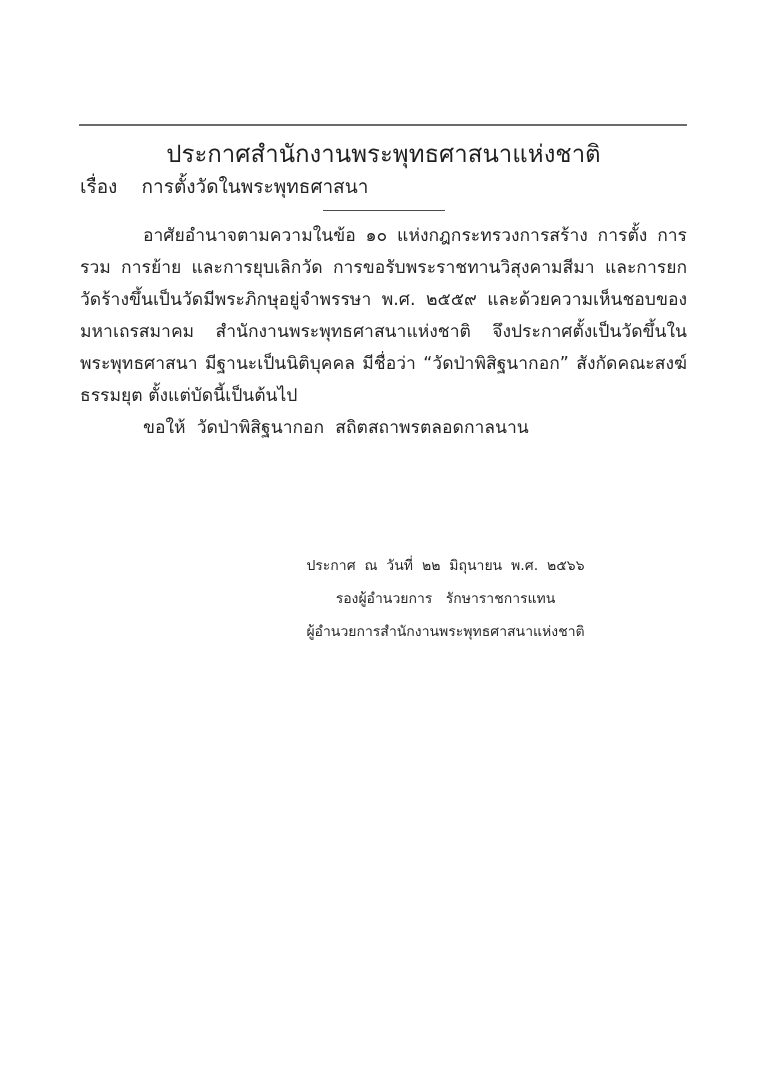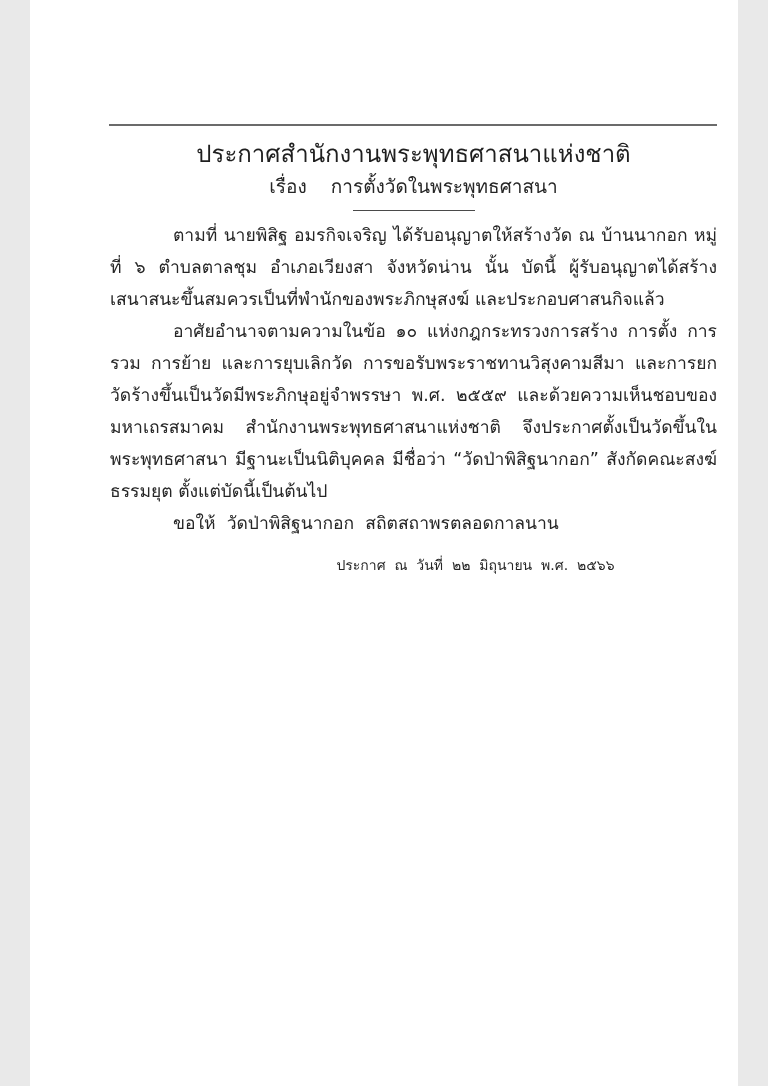--- a/index.html
+++ b/index.html
@@ -2,28 +2,27 @@
 <html lang="th"><head>
 <meta charset="utf-8">
 <style>
   html, body {
     margin: 0;
     padding: 0;
     background: #e9e9e9;
   }
   .page {
     position: relative;
-    width: 676px;
+    width: 768px;
     height: 1086px;
     margin: 0 auto;
     background: #ffffff;
     overflow: hidden;
     font-family: "DejaVu Sans", "Liberation Sans", sans-serif;
     color: #262626;
-    padding-left: 32px;
   }
   .content {
     position: absolute;
     left: 80px;
     top: 0;
     width: 607px;
     height: 100%;
   }
   .top-rule {
     position: absolute;
@@ -42,21 +41,21 @@
     font-size: 24px;
     line-height: 32px;
     color: #1f1f1f;
     white-space: pre-wrap;
   }
   .doc-subject {
     position: absolute;
     top: 174px;
     left: 0;
     width: 100%;
-    text-align: center;
+    text-align: left;
     font-size: 19px;
     line-height: 24px;
     color: #262626;
     white-space: pre-wrap;
   }
   .subject-divider {
     position: absolute;
     top: 210px;
     left: 50%;
     transform: translateX(-50%);
@@ -103,23 +102,24 @@
 
     <div class="top-rule"></div>
 
     <div class="doc-title">ประกาศสำนักงานพระพุทธศาสนาแห่งชาติ</div>
 
     <div class="doc-subject">เรื่อง    การตั้งวัดในพระพุทธศาสนา</div>
 
     <div class="subject-divider"></div>
 
     <div class="doc-body">
-      <p>ตามที่ นายพิสิฐ อมรกิจเจริญ ได้รับอนุญาตให้สร้างวัด ณ บ้านนากอก หมู่ที่ ๖ ตำบลตาลชุม อำเภอเวียงสา จังหวัดน่าน นั้น บัดนี้ ผู้รับอนุญาตได้สร้างเสนาสนะขึ้นสมควรเป็นที่พำนักของพระภิกษุสงฆ์ และประกอบศาสนกิจแล้ว</p>
       <p>อาศัยอำนาจตามความในข้อ ๑๐ แห่งกฎกระทรวงการสร้าง การตั้ง การรวม การย้าย และการยุบเลิกวัด การขอรับพระราชทานวิสุงคามสีมา และการยกวัดร้างขึ้นเป็นวัดมีพระภิกษุอยู่จำพรรษา พ.ศ. ๒๕๕๙ และด้วยความเห็นชอบของมหาเถรสมาคม สำนักงานพระพุทธศาสนาแห่งชาติ จึงประกาศตั้งเป็นวัดขึ้นในพระพุทธศาสนา มีฐานะเป็นนิติบุคคล มีชื่อว่า “วัดป่าพิสิฐนากอก” สังกัดคณะสงฆ์ธรรมยุต ตั้งแต่บัดนี้เป็นต้นไป</p>
       <p class="single-line">ขอให้  วัดป่าพิสิฐนากอก  สถิตสถาพรตลอดกาลนาน</p>
     </div>
 
     <div class="signature-block">
       <div class="sig-line">ประกาศ  ณ  วันที่  ๒๒  มิถุนายน  พ.ศ.  ๒๕๖๖</div>
+      <div class="sig-line">รองผู้อำนวยการ   รักษาราชการแทน</div>
+      <div class="sig-line">ผู้อำนวยการสำนักงานพระพุทธศาสนาแห่งชาติ</div>
     </div>
 
   </div>
 </div>
 
 </body></html>

